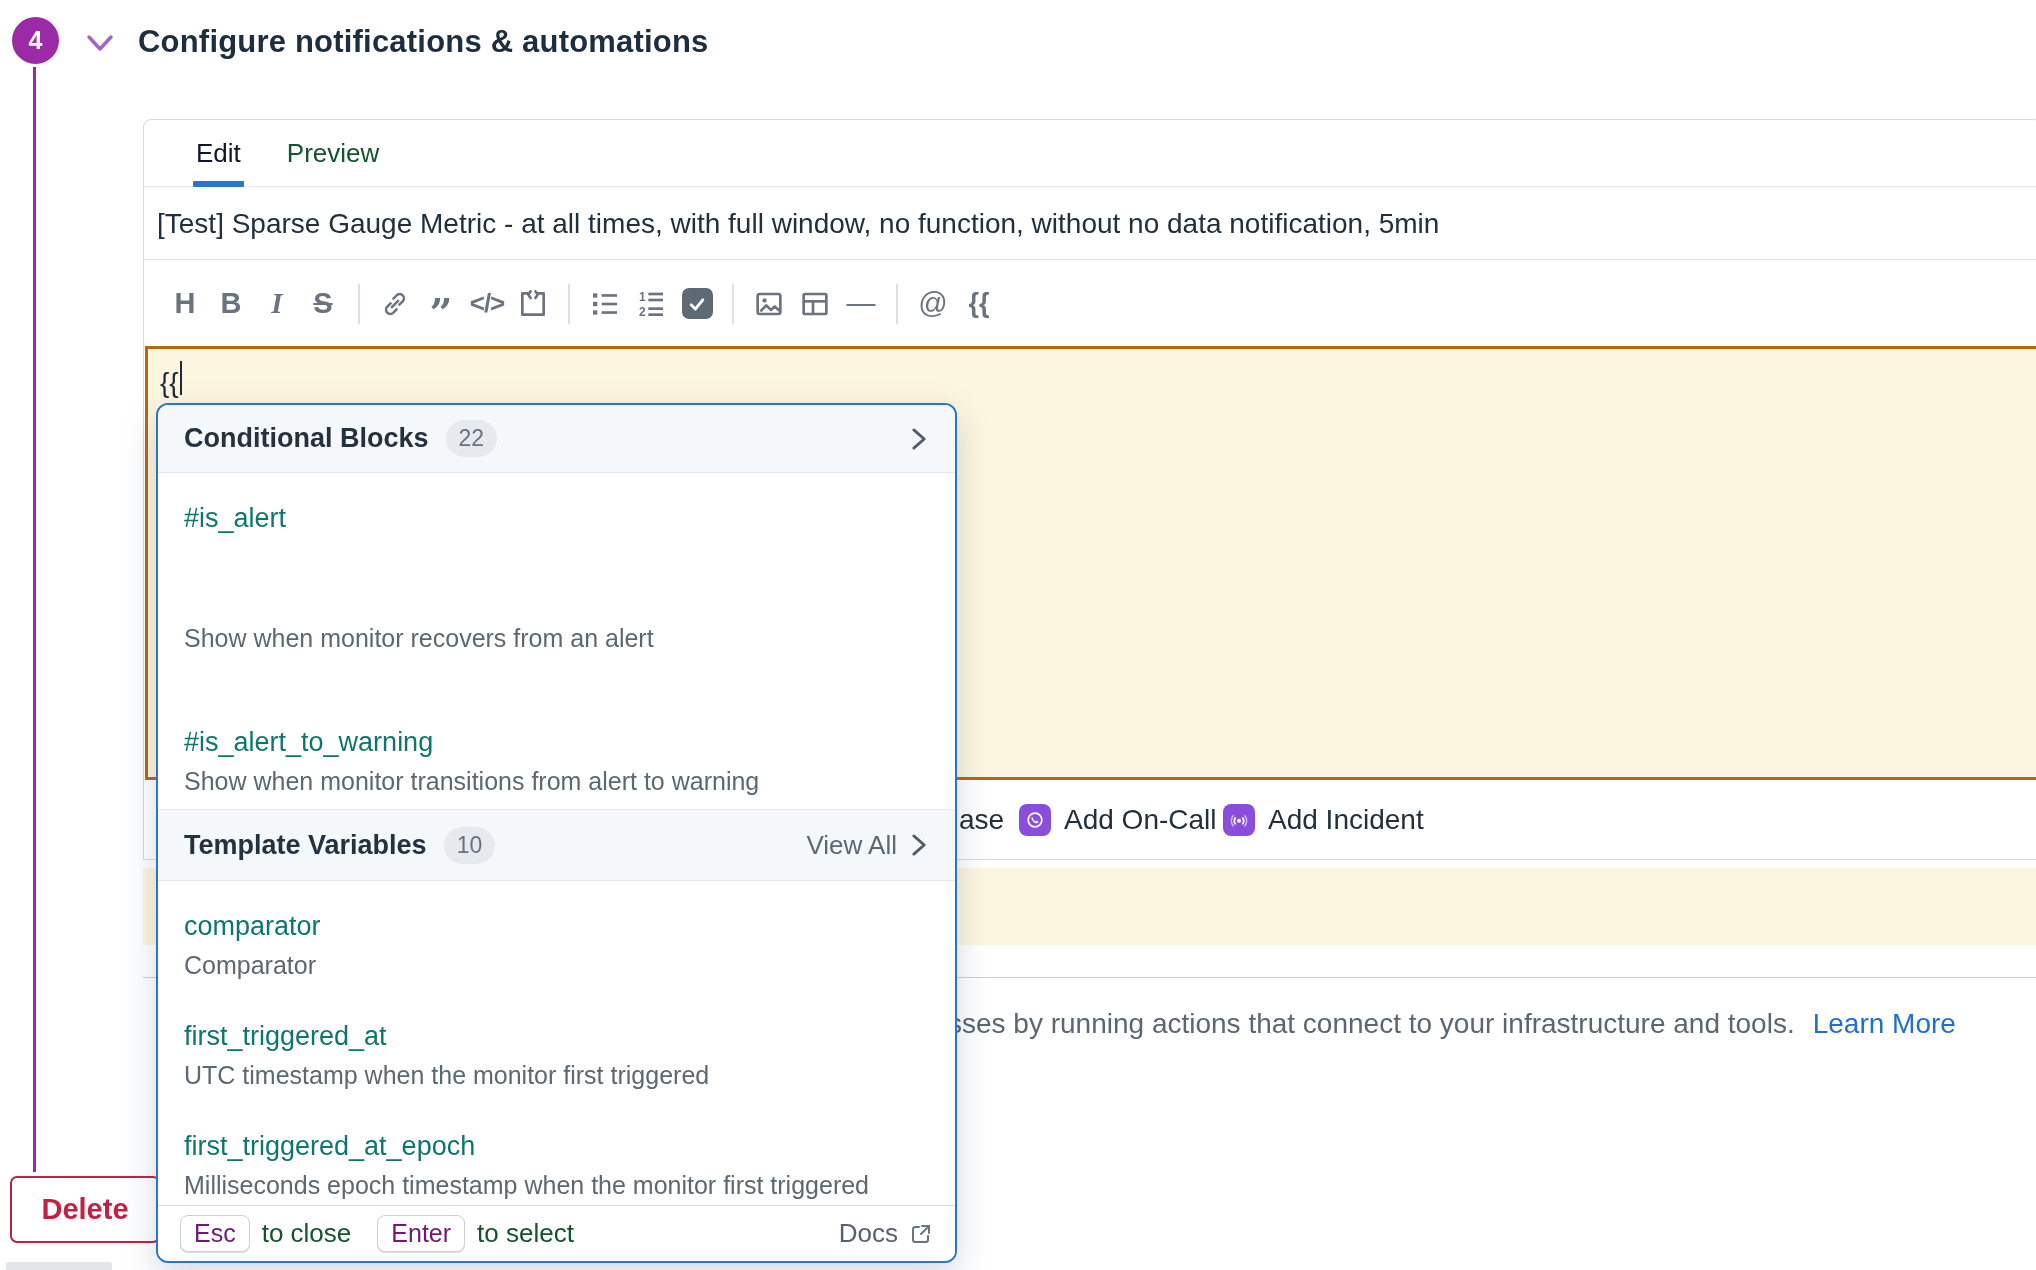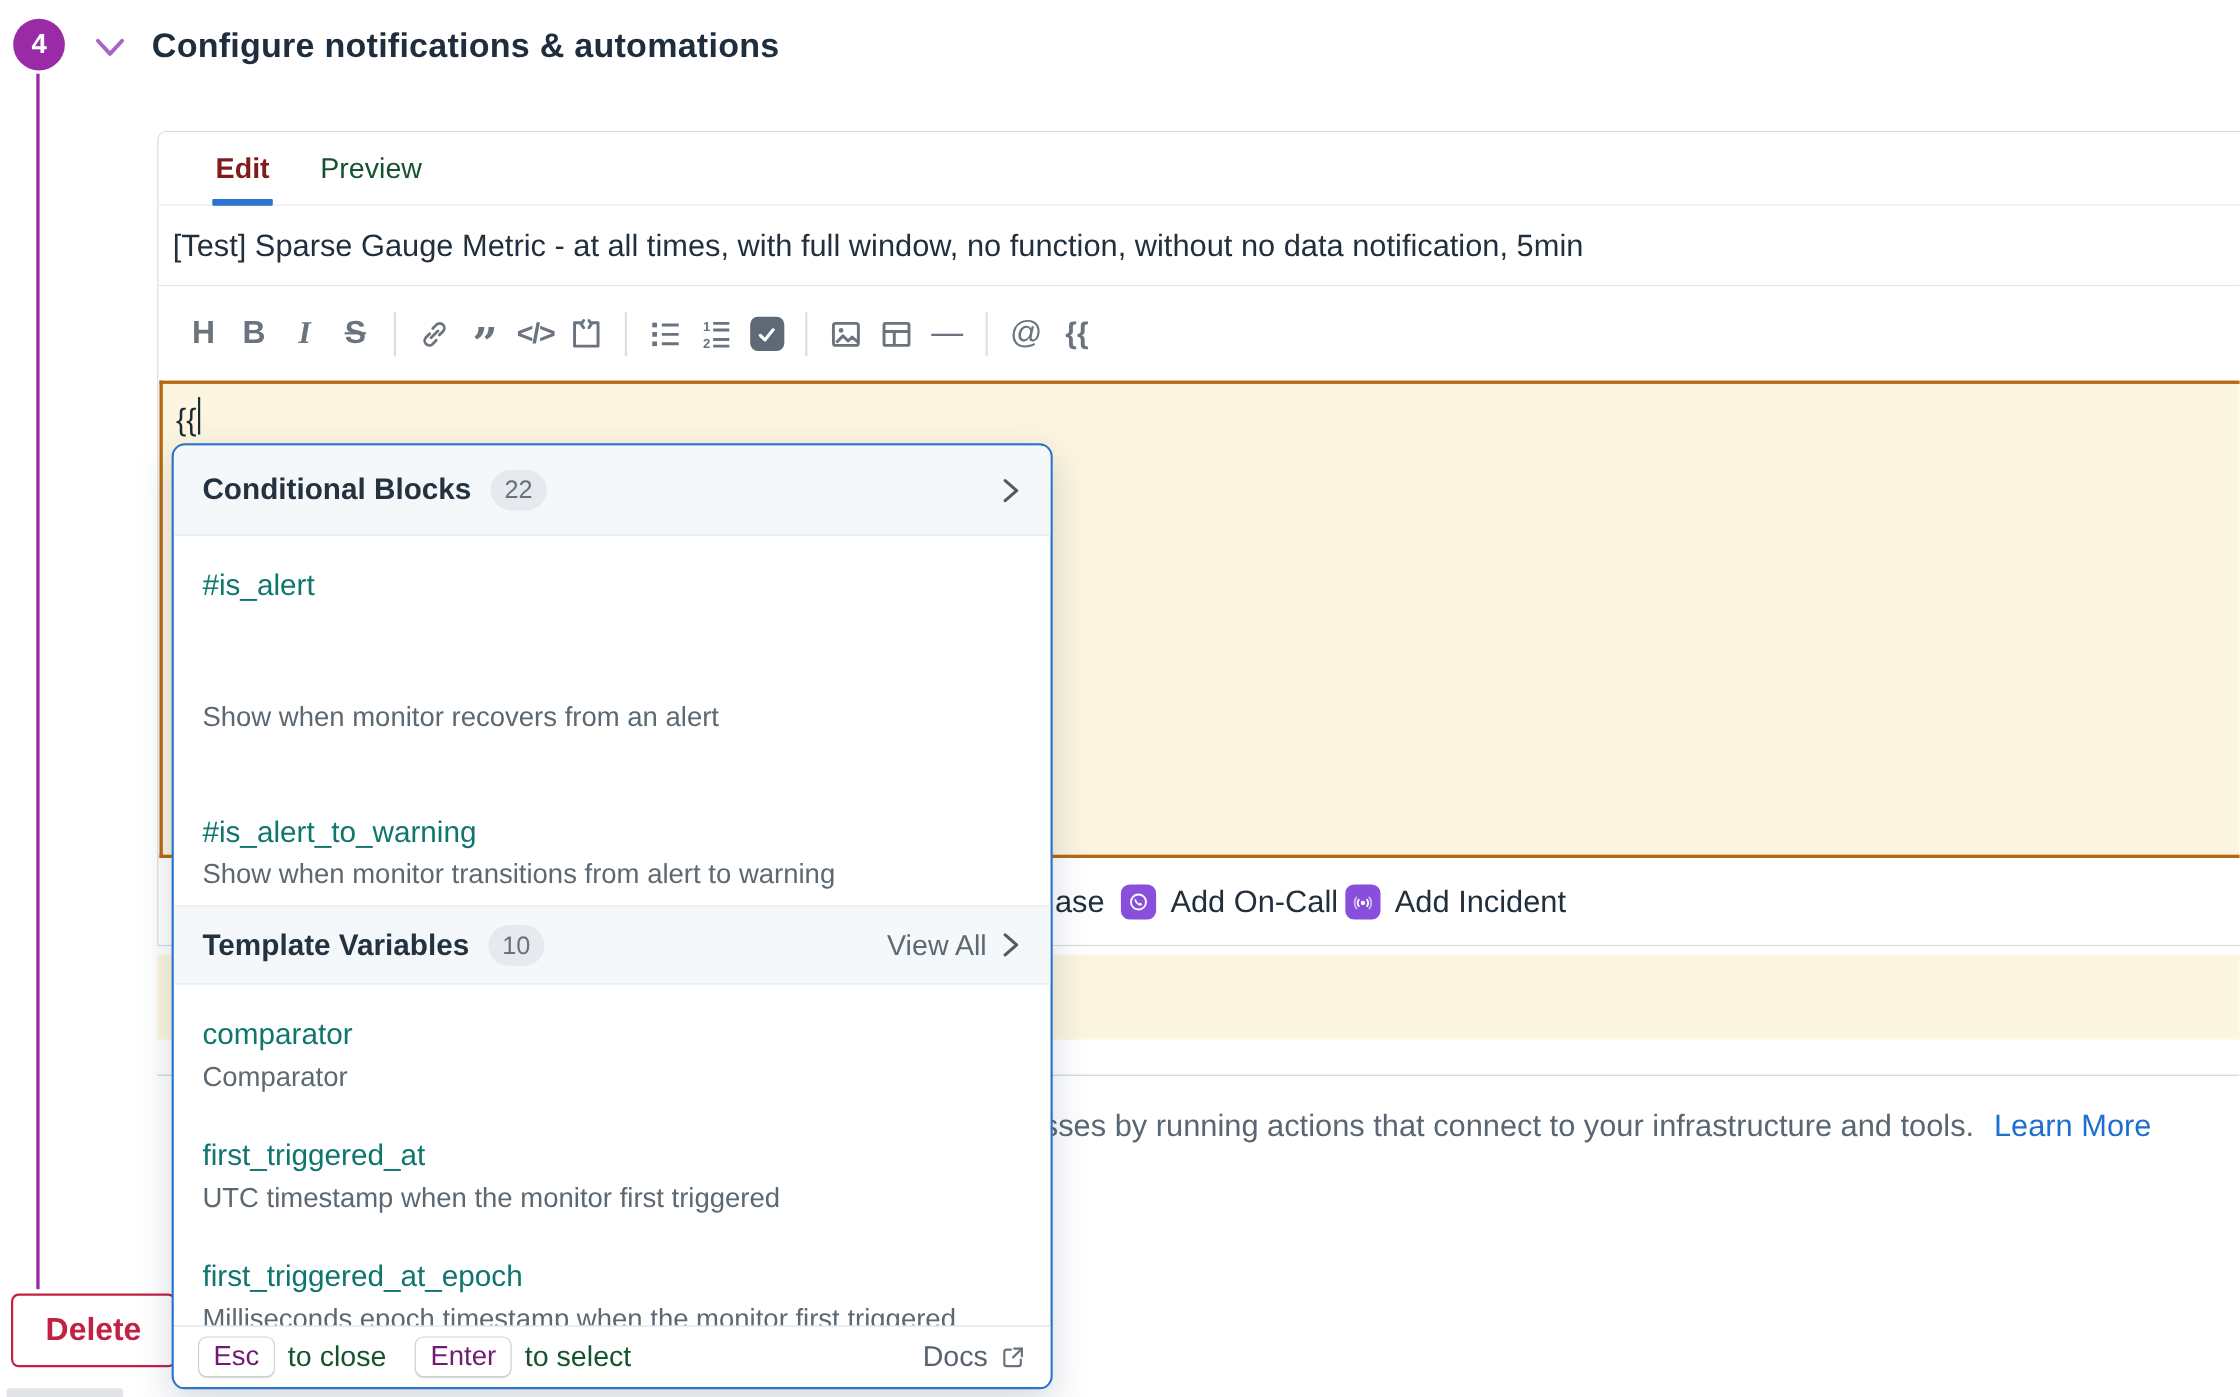--- a/index.html
+++ b/index.html
@@ -16,21 +16,21 @@
   .step-chevron{position:absolute;left:84px;top:30px}
   .step-title{position:absolute;left:138px;top:24px;font-size:31px;font-weight:600;color:#1E2E3E;letter-spacing:.2px}
   .rail{position:absolute;left:33px;top:67px;width:3px;height:1105px;background:#9A2AA5}
 
   
   .card{position:absolute;left:143px;top:119px;right:-6px;height:741px;background:#fff;
     border:1px solid #D6DAE0;border-radius:8px 8px 0 0}
   .tabs{position:absolute;left:0;top:0;right:0;height:67px;border-bottom:1px solid #E4E7EB;
     display:flex;align-items:center;padding-left:52px;gap:46px}
   .tab{font-size:26px;color:#14532d;position:relative;height:100%;display:flex;align-items:center;cursor:pointer}
-  .tab.active{color:#7f1d1d;font-weight:700}
+  .tab.active{color:#0f172a;font-weight:400}
   .tab.active::after{content:"";position:absolute;left:-3px;right:-3px;bottom:-1px;height:6px;background:#2B74CB;border-radius:1px}
   .title-row{position:absolute;left:0;top:68px;right:0;height:72px;border-bottom:1px solid #E0E4E8;
     display:flex;align-items:center;padding-left:13px;font-size:28px;color:#22303D;white-space:nowrap;overflow:hidden}
 
   .toolbar{position:absolute;left:0;top:141px;right:0;height:85px;display:flex;align-items:center;padding-left:18px}
   .tb{min-width:46px;height:50px;display:flex;align-items:center;justify-content:center;
     font-size:29px;color:#6A737E;cursor:pointer}
   .tb.b{font-weight:700}
   .tb.i{font-style:italic;font-family:"Liberation Serif","DejaVu Serif",serif;font-weight:600}
   .tb.s{text-decoration:line-through;font-weight:600}
@@ -59,21 +59,21 @@
   .divider2{position:absolute;left:143px;right:0;top:977px;height:1px;background:#CBD1D8}
   .note{position:absolute;left:948px;top:1008px;font-size:28px;color:#5A6772;white-space:nowrap}
   .note .link{color:#1E6FD0;margin-left:18px;cursor:pointer}
   .delete-btn{position:absolute;left:10px;top:1176px;width:150px;height:67px;border:2px solid #C22045;border-radius:7px;
     background:#fff;color:#C22045;font-size:29px;font-weight:600;display:flex;align-items:center;justify-content:center;cursor:pointer}
   .cutoff{position:absolute;left:6px;top:1262px;width:106px;height:8px;background:#E2E4E8;border-radius:3px 3px 0 0}
 
   
   .dropdown{position:absolute;left:156px;top:403px;width:801px;height:860px;background:#fff;
     border:2px solid #2B74CB;border-radius:12px;box-shadow:0 12px 34px rgba(25,45,75,.18);z-index:10;overflow:hidden}
-  .sec{height:82px;background:#F5F8FA;border-bottom:1px solid #E4E8EC;display:flex;align-items:center;padding:0 26px}
+  .sec{height:68px;background:#F5F8FA;border-bottom:1px solid #E4E8EC;display:flex;align-items:center;padding:0 26px}
   .sec.second{border-top:1px solid #E4E8EC;height:72px}
   .sec-title{font-size:27px;font-weight:700;color:#243240}
   .count{margin-left:17px;background:#E6E9ED;color:#68727E;font-size:23px;border-radius:999px;padding:7px 13px;line-height:1}
   .spacer{flex:1}
   .viewall{font-size:26px;color:#5C6872;margin-right:12px;cursor:pointer}
   .dd-item{height:112px;padding:30px 26px 0;cursor:pointer}
   .dd-item.t2{height:110px}
   .dd-name{font-size:27px;font-weight:500;color:#0f766e}
   .dd-desc{font-size:25px;color:#5C6872;margin-top:9px}
   .dd-footer{position:absolute;left:0;right:0;bottom:0;height:56px;background:#fff;border-top:1px solid #D9DDE2;

